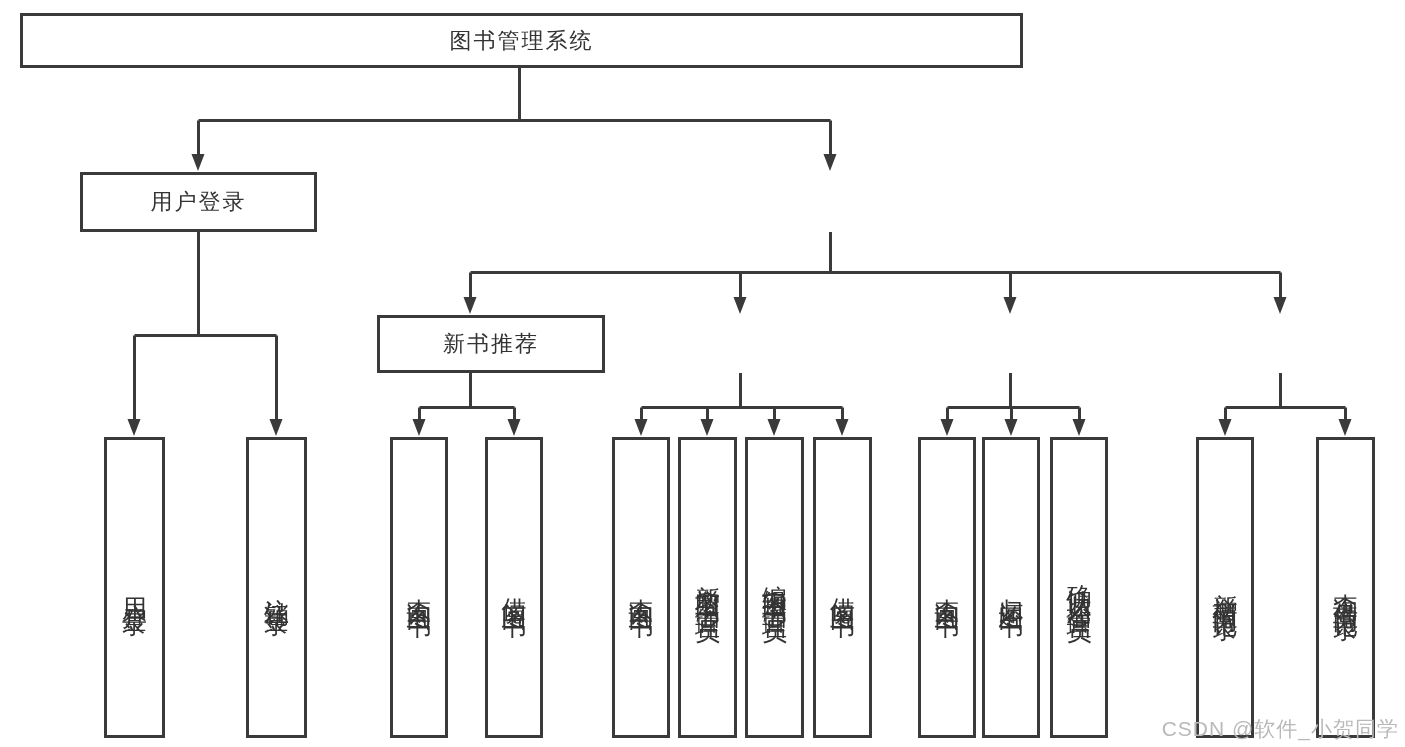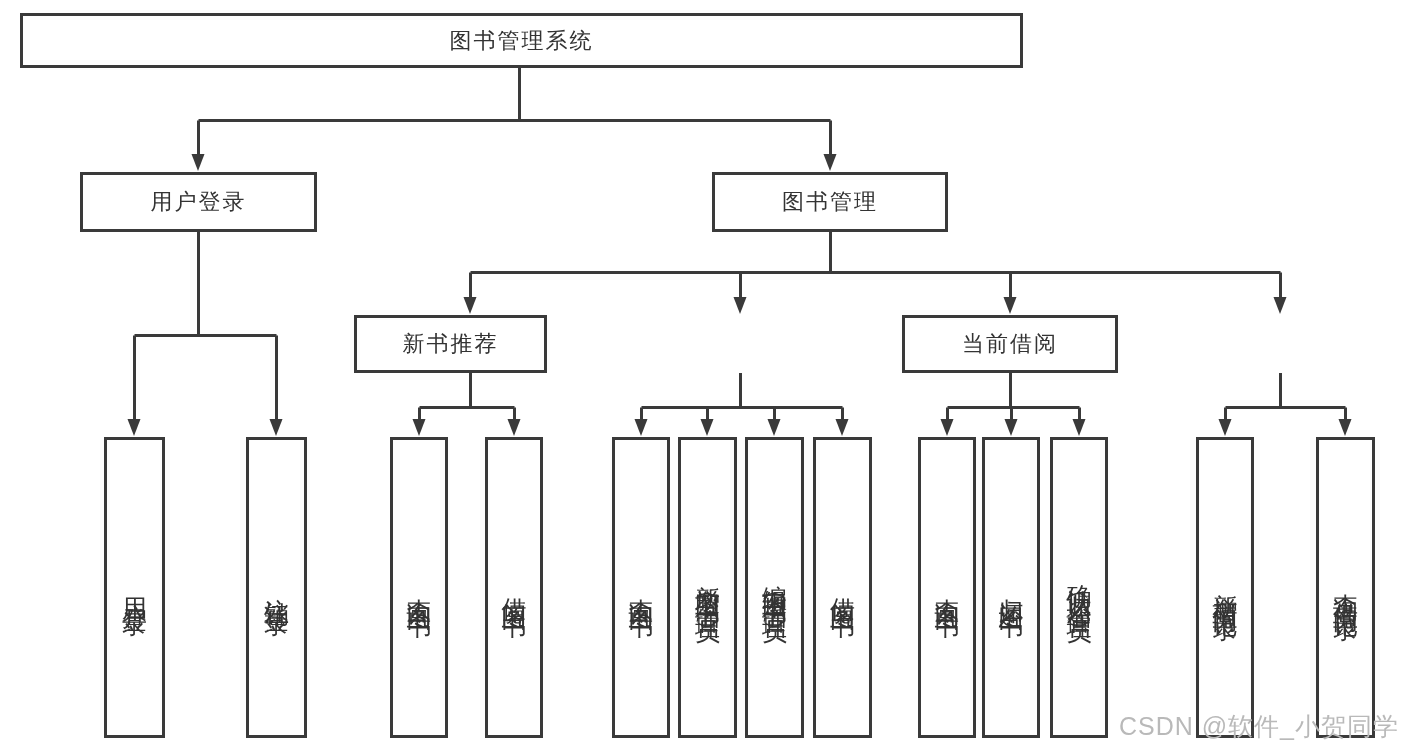--- a/index.html
+++ b/index.html
@@ -39,21 +39,21 @@
     text-orientation:mixed;
     font-size:25px;
     letter-spacing:5px;
     line-height:1;
     white-space:nowrap;
   }
   .watermark{
     position:absolute;
     right:6px;
     bottom:4px;
-    font-size:25px;
+    font-size:21px;
     color:var(--wm);
     letter-spacing:1px;
     white-space:nowrap;
     pointer-events:none;
   }
 </style>
 </head>
 <body>
 
 <div class="canvas">
@@ -101,29 +101,23 @@
     </g>
   </svg>
 
   <div class="node h" style="left:20px;top:13px;width:1003px;height:55px">
     <span>图书管理系统</span>
   </div>
 
   <div class="node h" style="left:80px;top:172px;width:237px;height:60px">
     <span>用户登录</span>
   </div>
-  <div class="node h" style="left:712px;top:172px;width:236px;height:60px">
-    <span>图书管理</span>
-  </div>
 
-  <div class="node h" style="left:354px;top:315px;width:193px;height:58px">
+  <div class="node h" style="left:377px;top:315px;width:228px;height:58px">
     <span>新书推荐</span>
-  </div>
-  <div class="node h" style="left:902px;top:315px;width:216px;height:58px">
-    <span>当前借阅</span>
   </div>
 
   <div class="node v" style="left:104px;top:437px;width:61px;height:301px">
     <span>用户登录</span>
   </div>
   <div class="node v" style="left:246px;top:437px;width:61px;height:301px">
     <span>注销登录</span>
   </div>
 
   <div class="node v" style="left:390px;top:437px;width:58px;height:301px">

